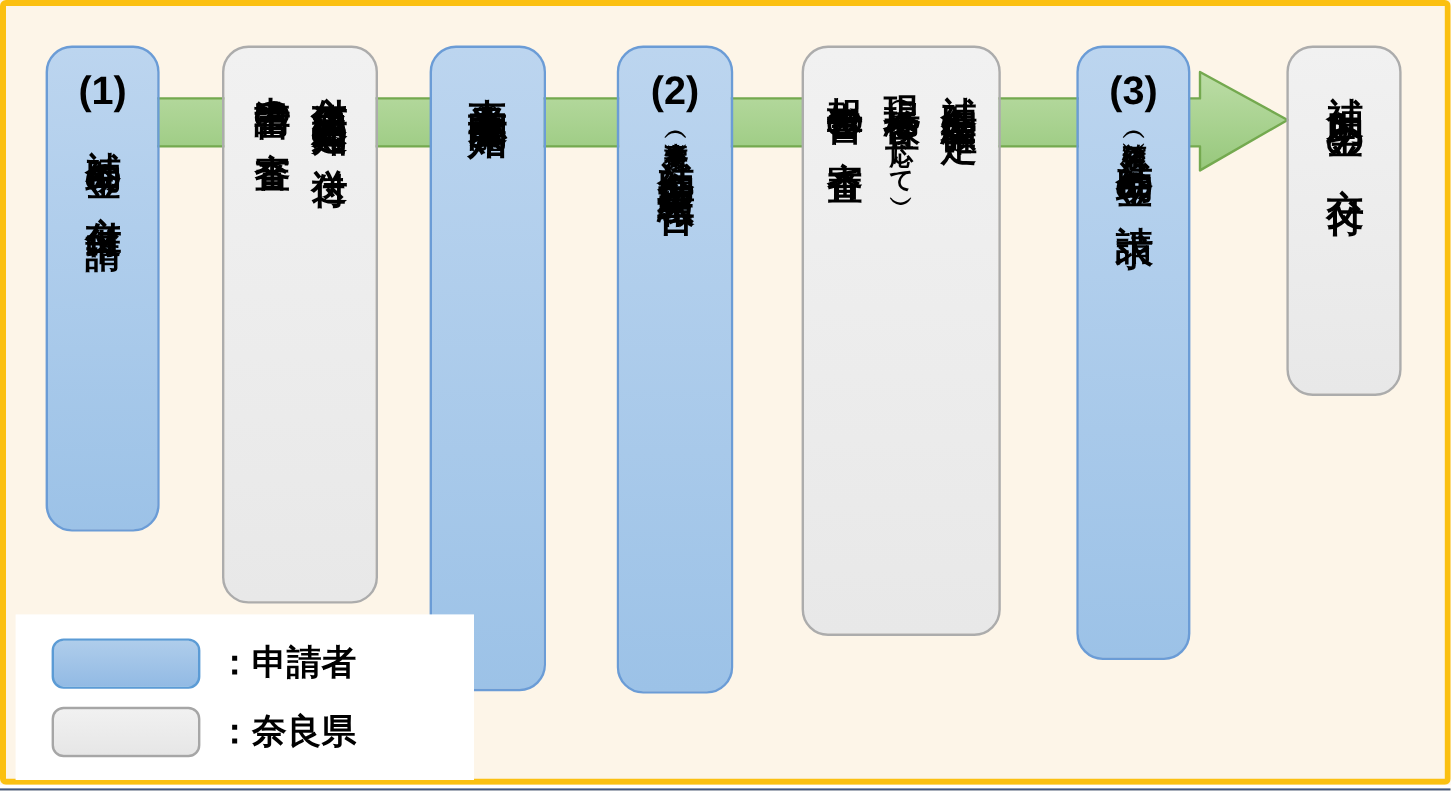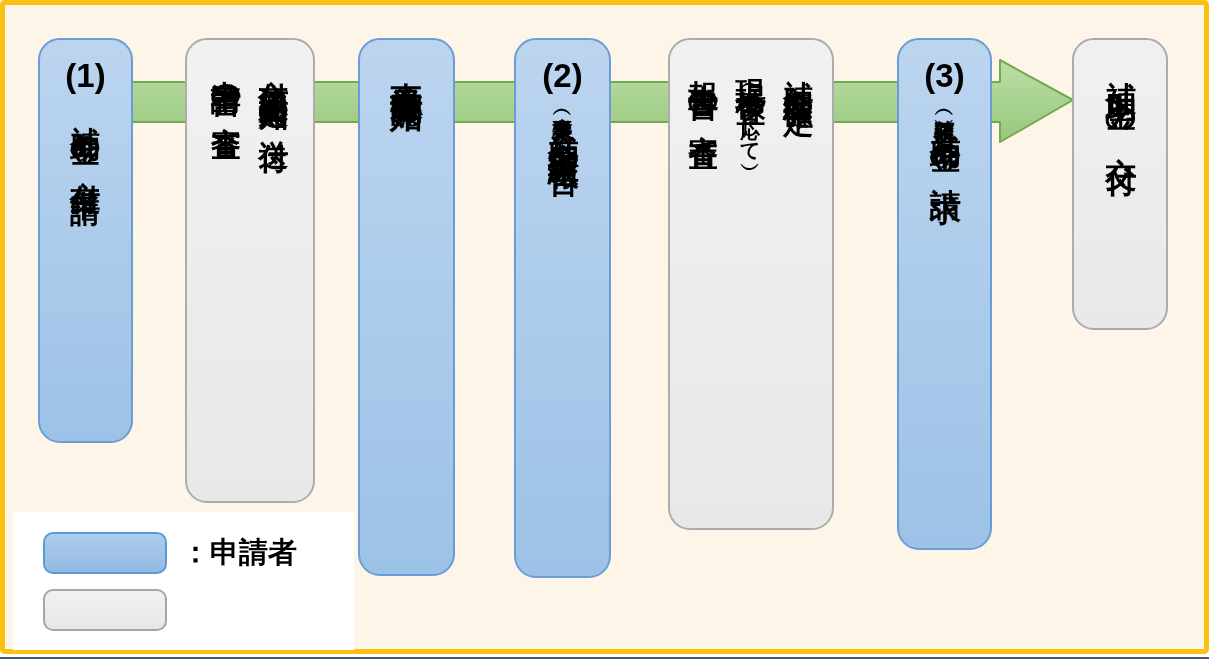--- a/index.html
+++ b/index.html
@@ -60,21 +60,21 @@
   #p1{left:38px; top:38px; width:95px; height:405px;}
   #p2{left:185px;top:38px; width:130px;height:465px;}
   #p3{left:358px;top:38px; width:97px; height:538px;}
   #p4{left:514px;top:38px; width:97px; height:540px;}
   #p5{left:668px;top:38px; width:166px;height:492px;}
   #p6{left:897px;top:38px; width:95px; height:512px;}
   #p7{left:1072px;top:38px;width:96px; height:292px;}
 
   
   .legend{
-    position:absolute;left:13px;top:512px;width:341px;height:138px;
+    position:absolute;left:13px;top:512px;width:382px;height:138px;
     background:#ffffff;z-index:3;
     display:flex;flex-direction:column;justify-content:center;
     gap:15px;padding-left:30px;box-sizing:border-box;
   }
   .legend-row{display:flex;align-items:center;}
   .swatch{width:124px;height:42px;border-radius:10px;box-sizing:border-box;flex:0 0 auto;}
   .swatch.blue{background:linear-gradient(180deg,#AFCDEB 0%,#92BAE4 100%);border:2px solid #5B9BD5;}
   .swatch.gray{background:linear-gradient(180deg,#F1F1F1 0%,#E6E6E6 100%);border:2px solid #A6A6A6;}
   .legend-label{font-size:29px;font-weight:bold;margin-left:14px;white-space:nowrap;}
 </style>
@@ -153,16 +153,17 @@
     </div>
   </div>
 
   <div class="legend">
     <div class="legend-row">
       <span class="swatch blue"></span>
       <span class="legend-label">：申請者</span>
     </div>
     <div class="legend-row">
       <span class="swatch gray"></span>
+      <span class="legend-label">：奈良県</span>
     </div>
   </div>
 
 </div>
 
 </body></html>

